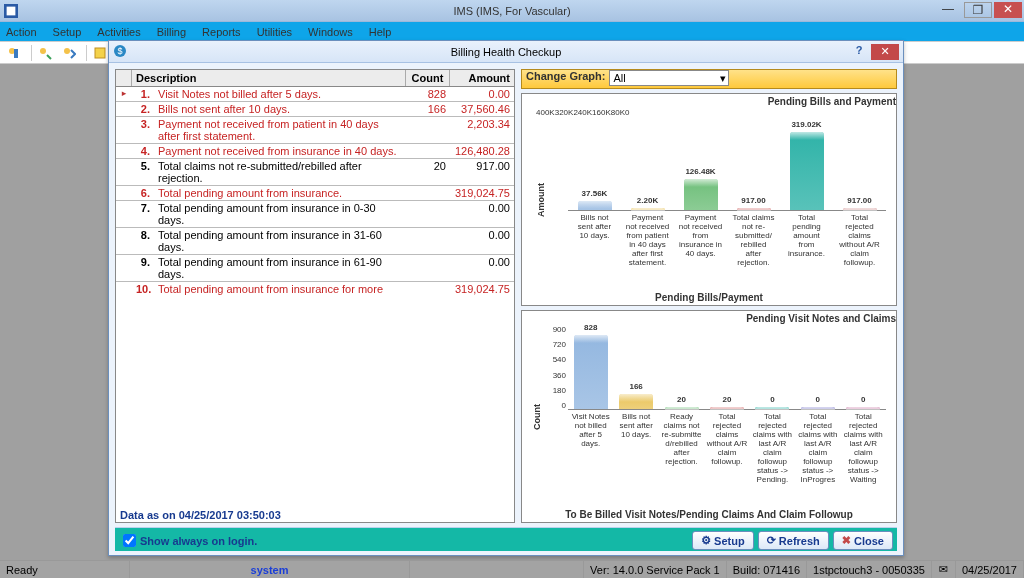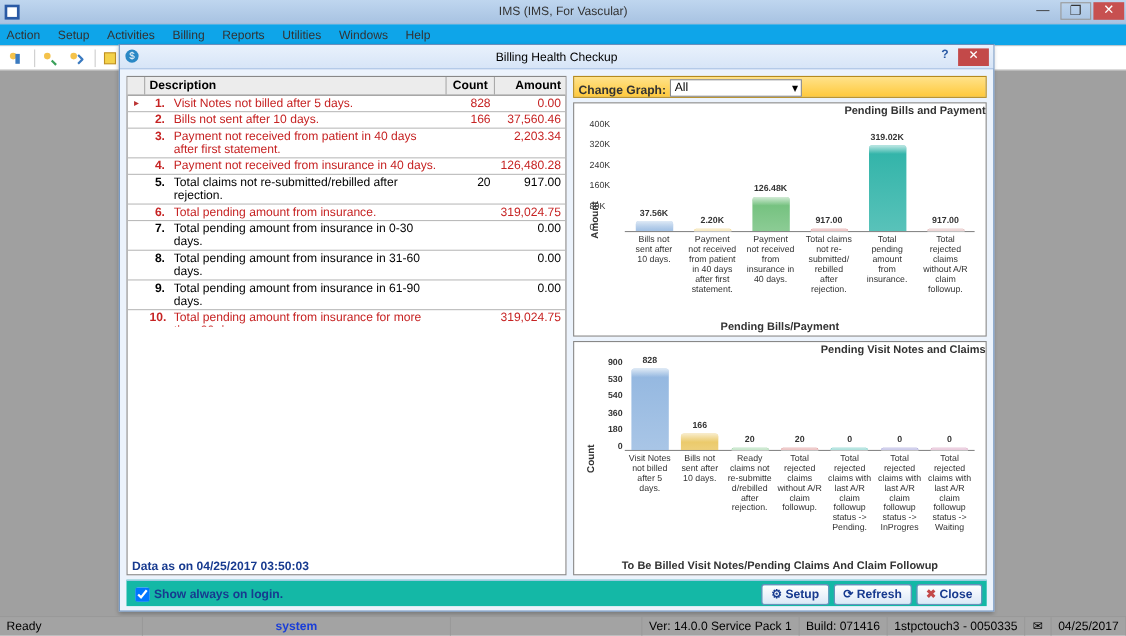--- a/index.html
+++ b/index.html
@@ -96,21 +96,21 @@
   }
   .right-pane {
     flex: 1;
     display: flex; flex-direction: column; gap: 4px;
     min-height: 0;
   }
   .graph-selector {
     height: 20px;
     background: linear-gradient(#ffe28a, #ffc93c);
     border: 1px solid #b58a1d;
-    display: flex; align-items: flex-end;
+    display: flex; align-items: flex-start;
     padding: 0 4px;
   }
   .graph-selector label { font-weight: bold; color: #333; margin-right: 4px; }
   .graph-selector .sel {
     background: #fff; border: 1px solid #888; height: 16px; width: 120px; display:flex; align-items:center; padding: 0 3px; justify-content: space-between;
   }
   .chart-box {
     flex: 1;
     background: #fff;
     border: 1px solid #888;
@@ -166,22 +166,22 @@
   .plot {
     position: absolute;
     left: 46px; right: 10px; top: 18px; bottom: 94px;
     border-bottom: 1px solid #888;
   }
   .plot2 {
     position: absolute;
     left: 46px; right: 10px; top: 18px; bottom: 112px;
     border-bottom: 1px solid #888;
   }
-  .yticks { position:absolute; left: 14px; top: 14px; bottom: 94px; width: 30px; display:flex; flex-direction:column; justify-content:space-between; text-align:left; font-size:8px; color:#333; }
-  .yticks2 { position:absolute; left: 14px; top: 14px; bottom: 112px; width: 30px; display:flex; flex-direction:column; justify-content:space-between; text-align:right; font-size:8px; color:#333;font-weight:bold; }
+  .yticks { position:absolute; left: 14px; top: 14px; bottom: 94px; width: 30px; display:flex; flex-direction:row; justify-content:space-between; text-align:center; font-size:8px; color:#333; }
+  .yticks2 { position:absolute; left: 14px; top: 14px; bottom: 112px; width: 30px; display:flex; flex-direction:column; justify-content:space-between; text-align:right; font-size:8px; color:#333; }
   .bars { position:absolute; inset:0; display:flex; align-items:flex-end; justify-content:space-around; }
   .bar {
     width: 34px;
     position: relative;
     border-radius: 3px 3px 0 0;
   }
   .bar::after {
     content: '';
     position: absolute; left:0; right:0; top:0; height: 8px;
     background: linear-gradient(rgba(255,255,255,.7), rgba(255,255,255,0));
@@ -414,21 +414,21 @@
                 <div class="cat">Total pending amount from insurance.</div>
                 <div class="cat">Total rejected claims without A/R claim followup.</div>
               </div>
               <div class="chart-sub">Pending Bills/Payment</div>
             </div>
           <div class="chart-box" id="chart2">
               <div class="chart-title">Pending Visit Notes and Claims</div>
               <div class="ylabel">Count</div>
               <div class="yticks2">
                 <div>900</div>
-                <div>530</div>
+                <div>720</div>
                 <div>540</div>
                 <div>360</div>
                 <div>180</div>
                 <div>0</div>
               </div>
               <div class="plot2">
                 <div class="bars">
                   <div class="bar" style="height:92%;background:linear-gradient(#93b7e0, #93b7e0cc);">
                     <div class="bar-lbl">828</div>
                   </div>

